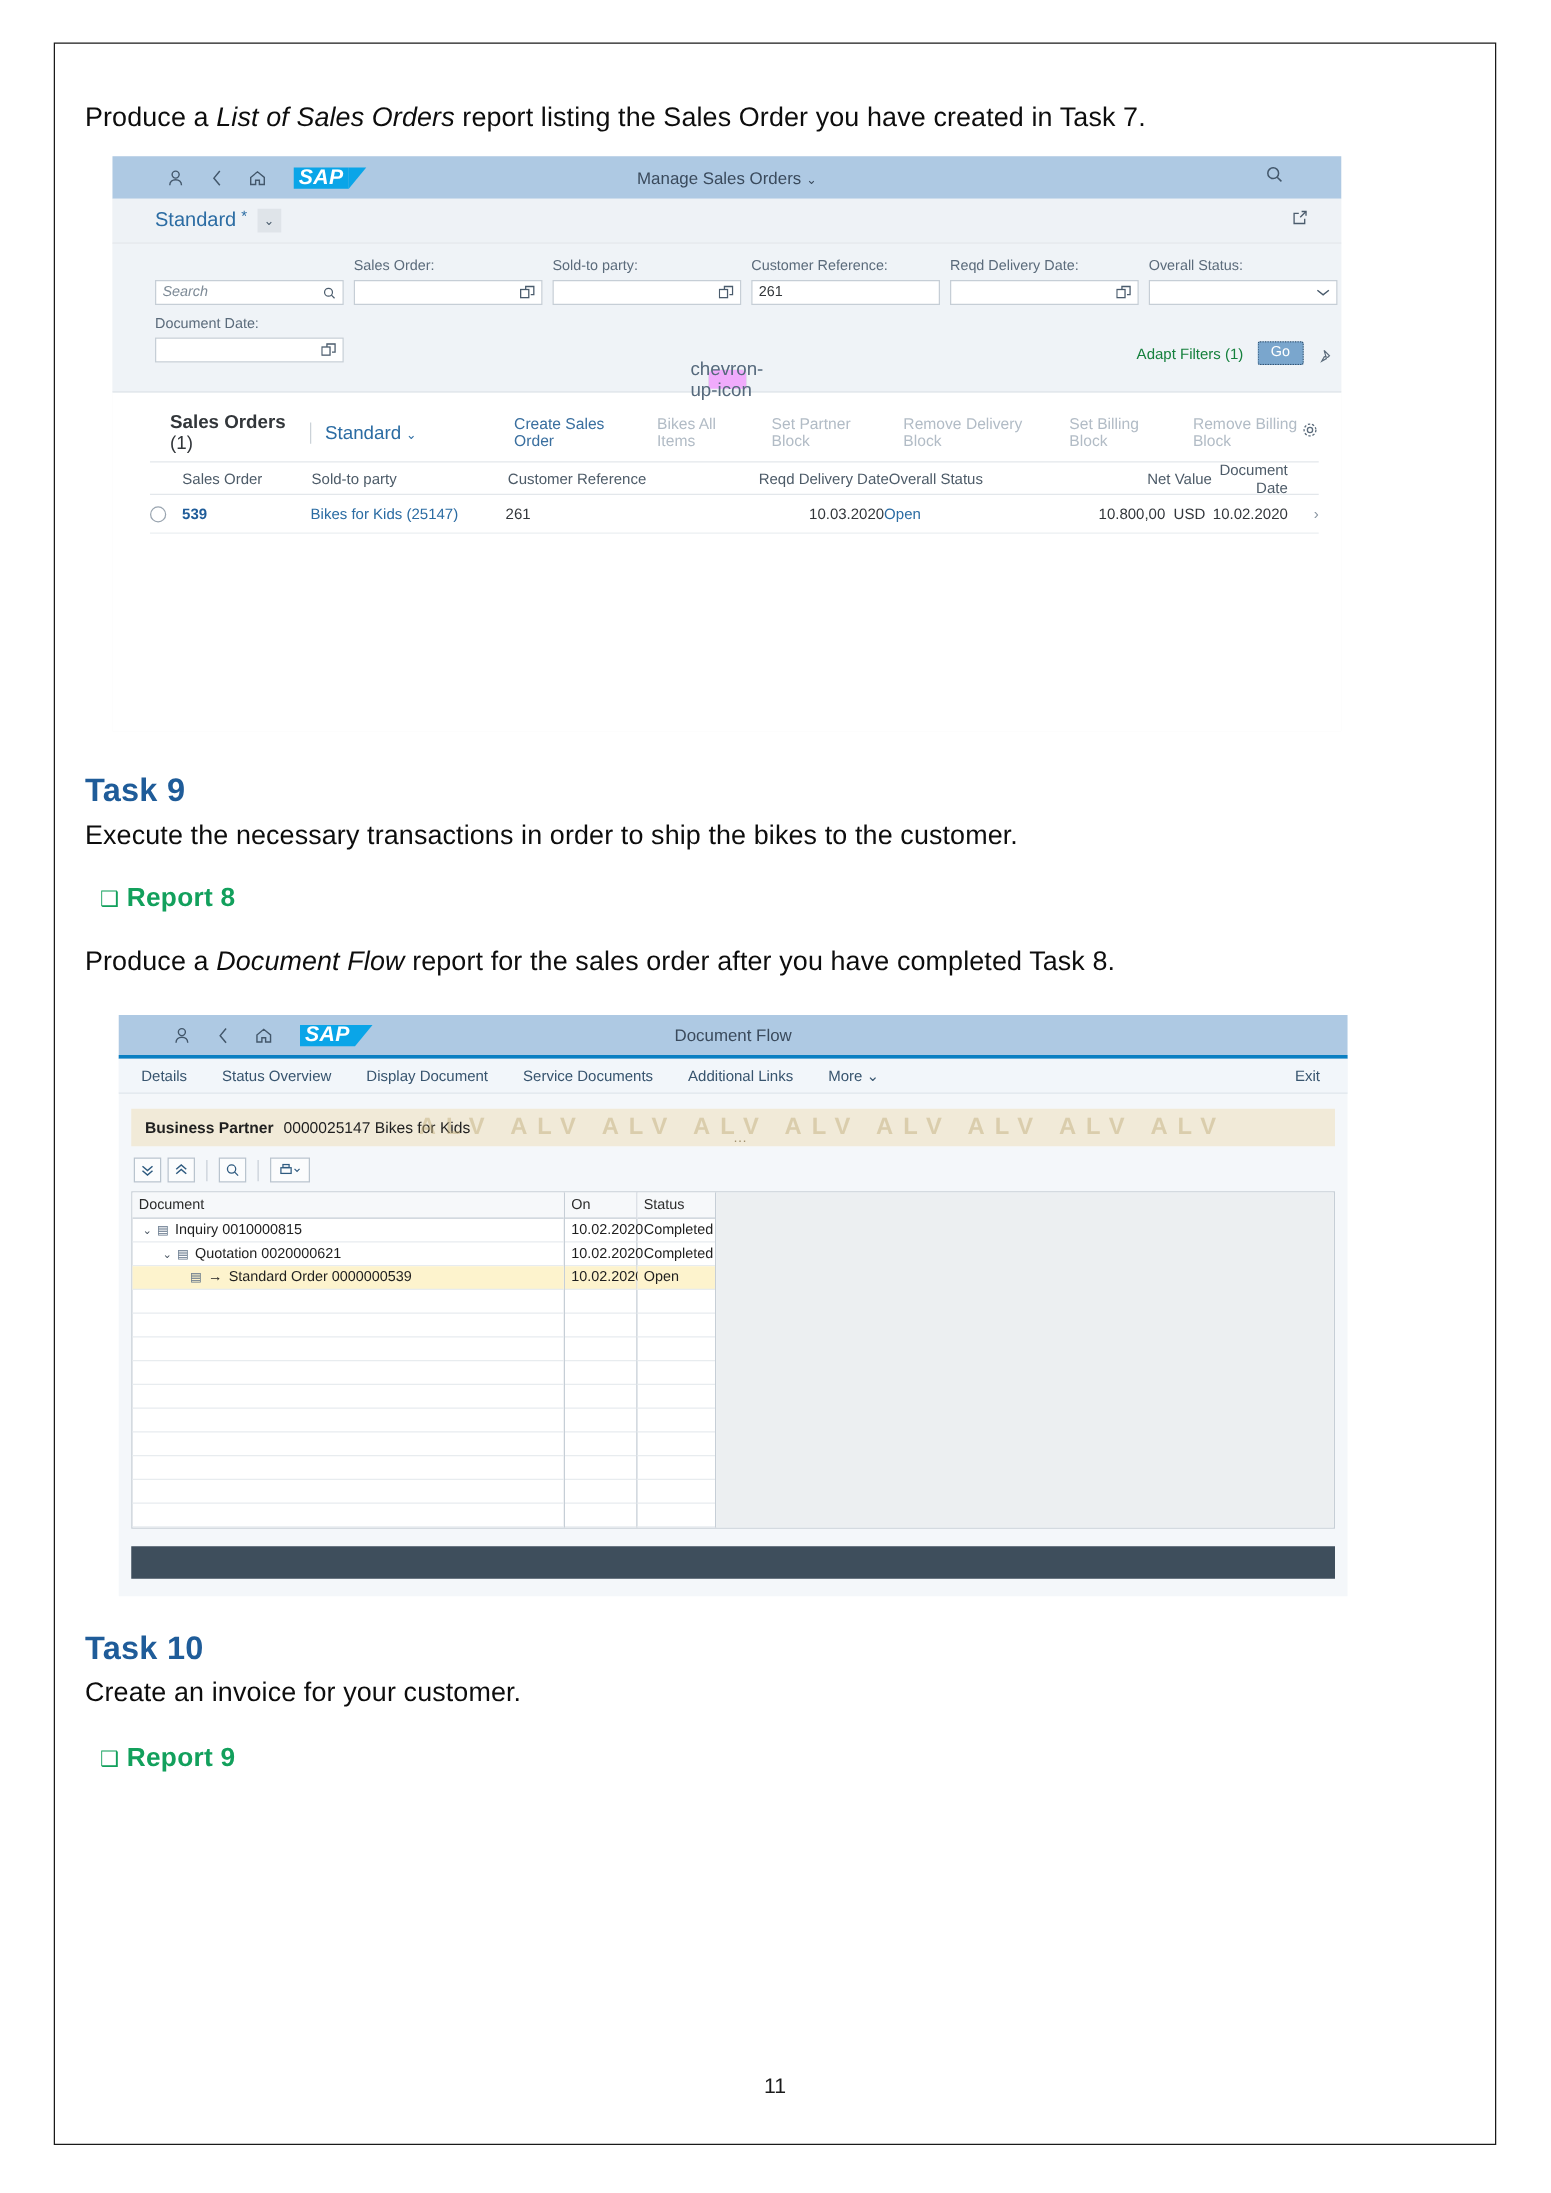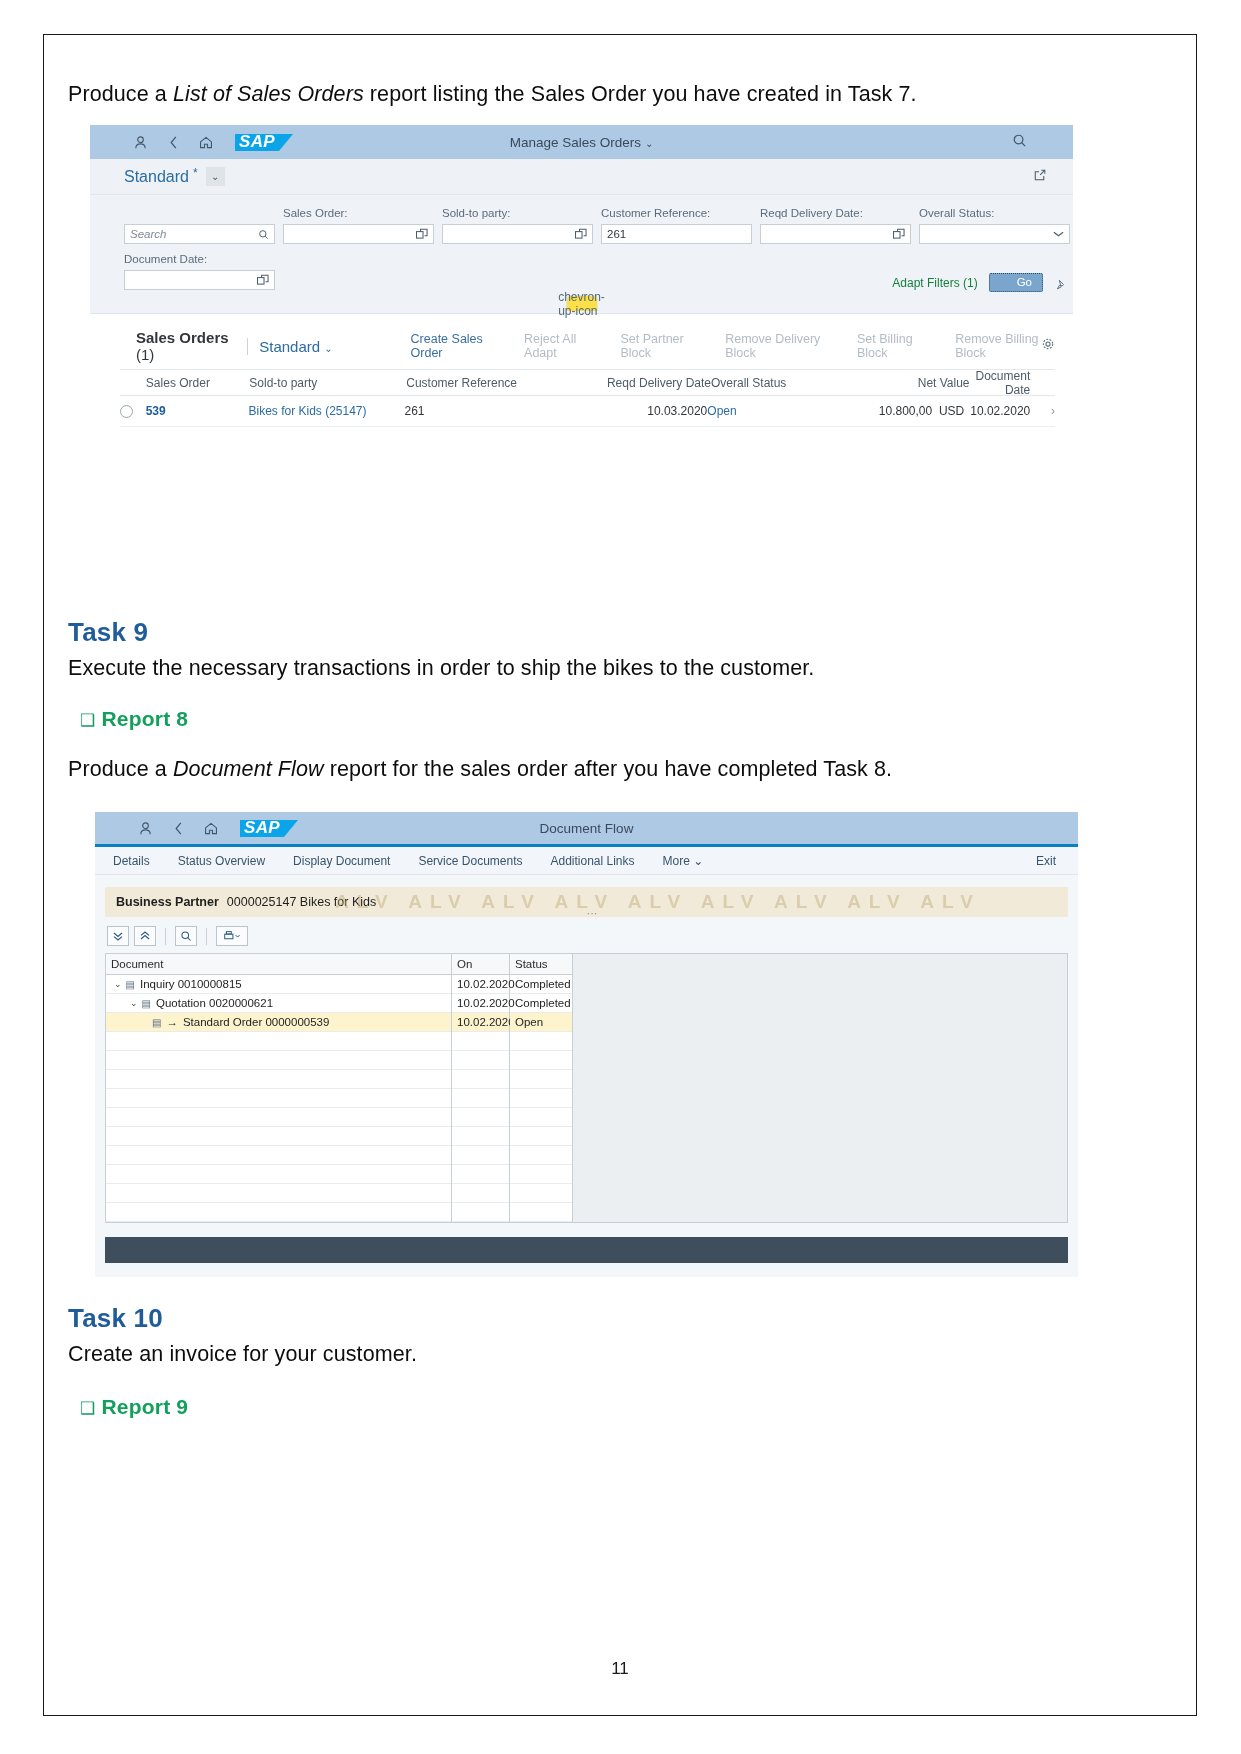--- a/index.html
+++ b/index.html
@@ -214,21 +214,21 @@
   }
   .adapt-filters {
     font-size: 12px;
     color: #15803d;
   }
   .go-btn {
     background: #7aa6cd;
     border: 1px dotted #2b4c6b;
     color: #ffffff;
     font-size: 11.5px;
-    padding: 2px 10px 3px 27px;
+    padding: 2px 10px 3px 10px;
     border-radius: 2px;
   }
   .pin-ico {
     position: absolute;
     right: 6px;
     bottom: 6px;
     color: #5b6b7b;
     font-size: 12px;
   }
 
@@ -237,26 +237,26 @@
     background: #eff3f7;
     position: relative;
     border-bottom: 1px solid #dfe5ea;
   }
   .collapse-chev {
     position: absolute;
     left: 50%;
     transform: translateX(-50%);
     top: -5px;
     width: 30px; height: 15px;
-    background: #fde047;
+    background: #f0abfc;
     border: 1px solid #dfe5ea;
     border-bottom: none;
     border-radius: 5px 5px 0 0;
     display: flex; align-items: center; justify-content: center;
-    font-size: 12px;
+    font-size: 15px;
     color: #55697c;
   }
 
   .fiori-table-wrap {
     background: #ffffff;
     padding-top: 18px;
     min-height: 253px;
   }
   .table-toolbar {
     display: flex;
@@ -641,21 +641,21 @@
         <span class="collapse-chev">chevron-up-icon</span>
       </div>
 
       <div class="fiori-table-wrap">
         <div class="table-toolbar">
           <span class="tbl-title"><span>Sales Orders</span> <span class="cnt">(1)</span></span>
           <span class="tbl-sep"></span>
           <span class="tbl-variant"><span>Standard</span><span class="chev">⌄</span></span>
           <span class="tbl-actions">
             <span class="act-on">Create Sales Order</span>
-            <span class="act-off">Reject All Adapt</span>
+            <span class="act-off">Bikes All Items</span>
             <span class="act-off">Set Partner Block</span>
             <span class="act-off">Remove Delivery Block</span>
             <span class="act-off">Set Billing Block</span>
             <span class="act-off">Remove Billing Block</span>
           </span>
           <span class="gear-ico">
             <svg width="14" height="14" viewBox="0 0 16 16">
                 <circle cx="8" cy="8" r="2.4" fill="none" stroke="#5b6b7b" stroke-width="1.2"></circle>
                 <circle cx="8" cy="8" r="5.4" fill="none" stroke="#5b6b7b" stroke-width="1.2" stroke-dasharray="2.2 1.6"></circle>
               </svg>

